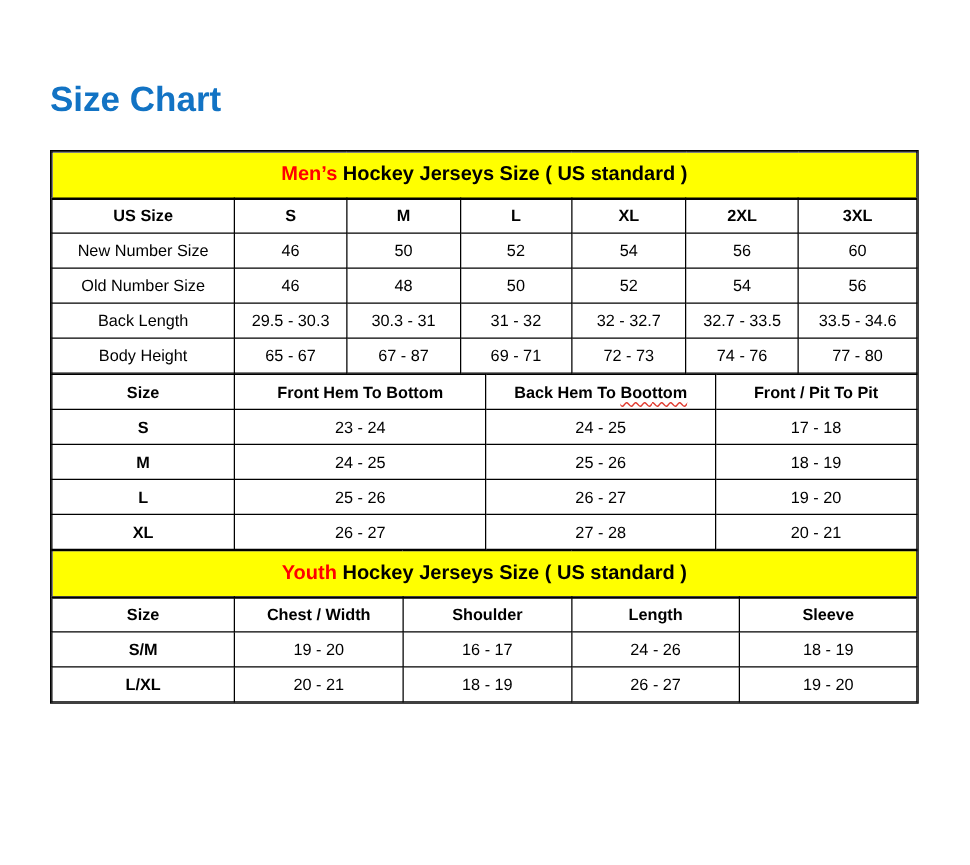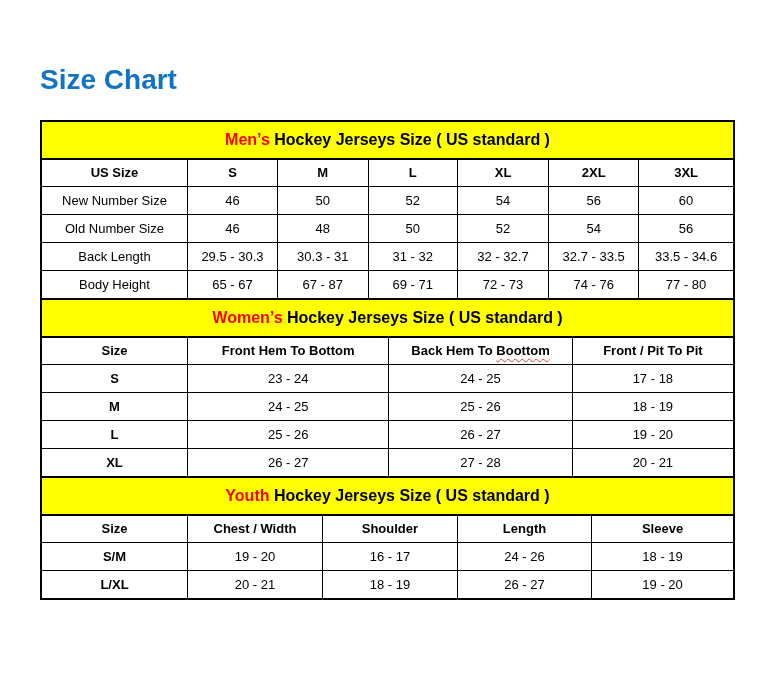--- a/index.html
+++ b/index.html
@@ -143,23 +143,20 @@
 
     <section class="t womens">
       <table>
         <colgroup>
           <col style="width:21.1%">
             <col style="width:29.1%">
             <col style="width:26.5%">
             <col style="width:23.3%">
         </colgroup>
         <thead>
-          <tr class="band">
-            <th colspan="4"><span class="red">Women’s</span><span> Hockey Jerseys Size ( US standard )</span></th>
-          </tr>
           <tr class="cols">
               <th>Size</th>
               <th>Front Hem To Bottom</th>
               <th><span>Back Hem To </span><span class="misspell">Boottom</span></th>
               <th>Front / Pit To Pit</th>
             </tr>
         </thead>
         <tbody>
             <tr>
               <th>S</th>

